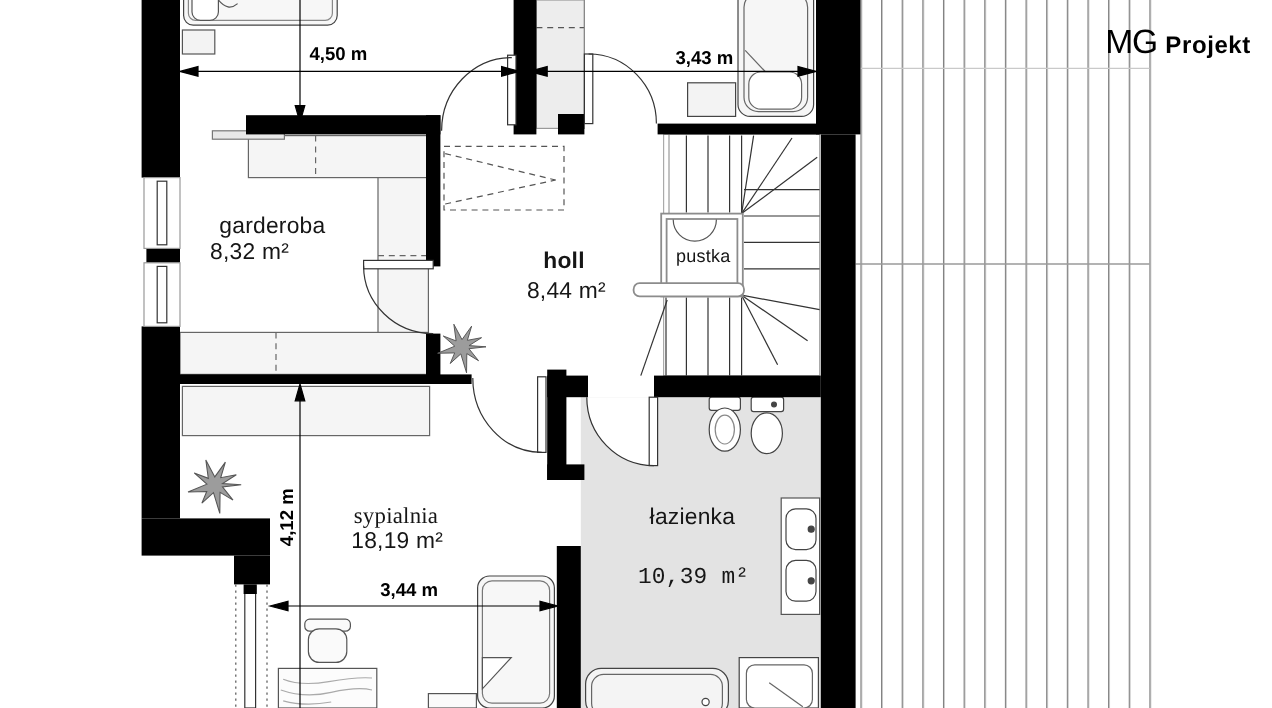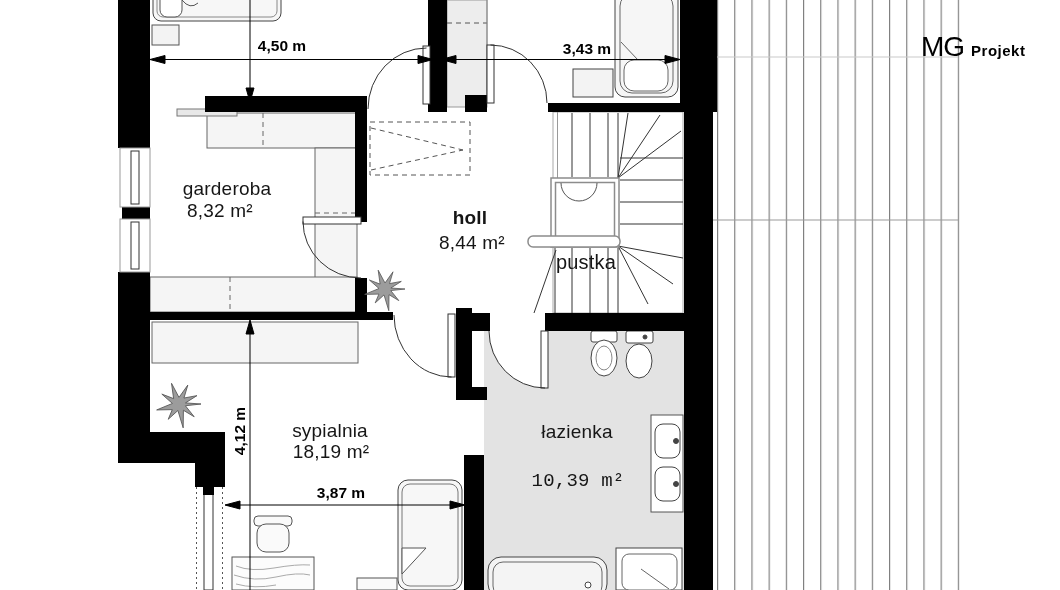--- a/index.html
+++ b/index.html
@@ -1,27 +1,27 @@
 <!DOCTYPE html>
 <html><head>
 <meta charset="utf-8">
 <style>
   html,body{margin:0;padding:0;background:#fff;}
   .canvas{position:relative;width:1060px;height:590px;background:#ffffff;overflow:hidden;
           font-family:"Liberation Sans",sans-serif;color:#141414;}
   .canvas svg{position:absolute;left:0;top:0;}
   .lbl{position:absolute;transform:translate(-50%,-50%);font-size:19px;line-height:1.15;
        white-space:nowrap;text-align:center;color:#161616;letter-spacing:0.2px;}
-  .lbl.small{font-size:20px;margin-top:48px;}
+  .lbl.small{font-size:15px;}
   .dim{position:absolute;transform:translate(-50%,-50%);font-size:15.5px;font-weight:bold;
        white-space:nowrap;color:#000;}
   .dim.vert{transform:translate(-50%,-50%) rotate(-90deg);}
-  .logo{position:absolute;left:921px;top:21px;display:flex;align-items:baseline;gap:7px;color:#000;margin-top:12px;}
+  .logo{position:absolute;left:921px;top:21px;display:flex;align-items:baseline;gap:7px;color:#000;}
   .logo .mg{font-size:28px;font-weight:400;letter-spacing:-1px;line-height:1;}
-  .logo .pro{font-size:15px;font-weight:700;letter-spacing:0.5px;}
+  .logo .pro{font-size:20px;font-weight:700;letter-spacing:0.5px;}
 </style>
 </head>
 <body>
 
 <div class="canvas">
 
 <svg width="1060" height="590" viewBox="0 0 1060 590">
   <defs>
     <pattern id="roofhatch" width="17.2" height="10" patternUnits="userSpaceOnUse" patternTransform="translate(717,0)">
       <line x1="0.6" y1="0" x2="0.6" y2="10" stroke="#777" stroke-width="1.1"></line>
@@ -240,36 +240,36 @@
 
   <g transform="translate(385,289)" fill="#9c9c9c" stroke="#555" stroke-width="0.8">
     <use href="#plant"></use>
   </g>
   <g transform="translate(179,404) scale(1.1)" fill="#9c9c9c" stroke="#555" stroke-width="0.8">
     <use href="#plant"></use>
   </g>
 </svg>
 
 <div class="lbl" style="left:227px;top:189px;">garderoba</div>
-<div class="lbl" style="left:220px;top:211px;text-align:center;">8,32 m²</div>
+<div class="lbl" style="left:208px;top:211px;text-align:center;">8,32 m²</div>
 
 <div class="lbl" style="left:470px;top:218px;font-weight:bold;">holl</div>
 <div class="lbl" style="left:472px;top:243px;">8,44 m²</div>
 
 <div class="lbl small" style="left:586px;top:214px;">pustka</div>
 
-<div class="lbl" style="left:330px;top:431px;">sypialnia</div>
+<div class="lbl" style="left:330px;top:431px;font-family:Liberation Serif, serif;">sypialnia</div>
 <div class="lbl" style="left:331px;top:452px;">18,19 m²</div>
 
 <div class="lbl" style="left:577px;top:432px;">łazienka</div>
 <div class="lbl" style="left:578px;top:482px;font-family:Liberation Mono, monospace;">10,39 m²</div>
 
 <div class="dim" style="left:282px;top:46px;">4,50 m</div>
 <div class="dim" style="left:587px;top:49px;">3,43 m</div>
 <div class="dim vert" style="left:240px;top:431px;">4,12 m</div>
-<div class="dim" style="left:341px;top:493px;">3,87 m</div>
+<div class="dim" style="left:341px;top:493px;">3,44 m</div>
 
 <div class="logo">
   <span class="mg">MG</span>
   <span class="pro">Projekt</span>
 </div>
 
 </div>
 
 </body></html>

